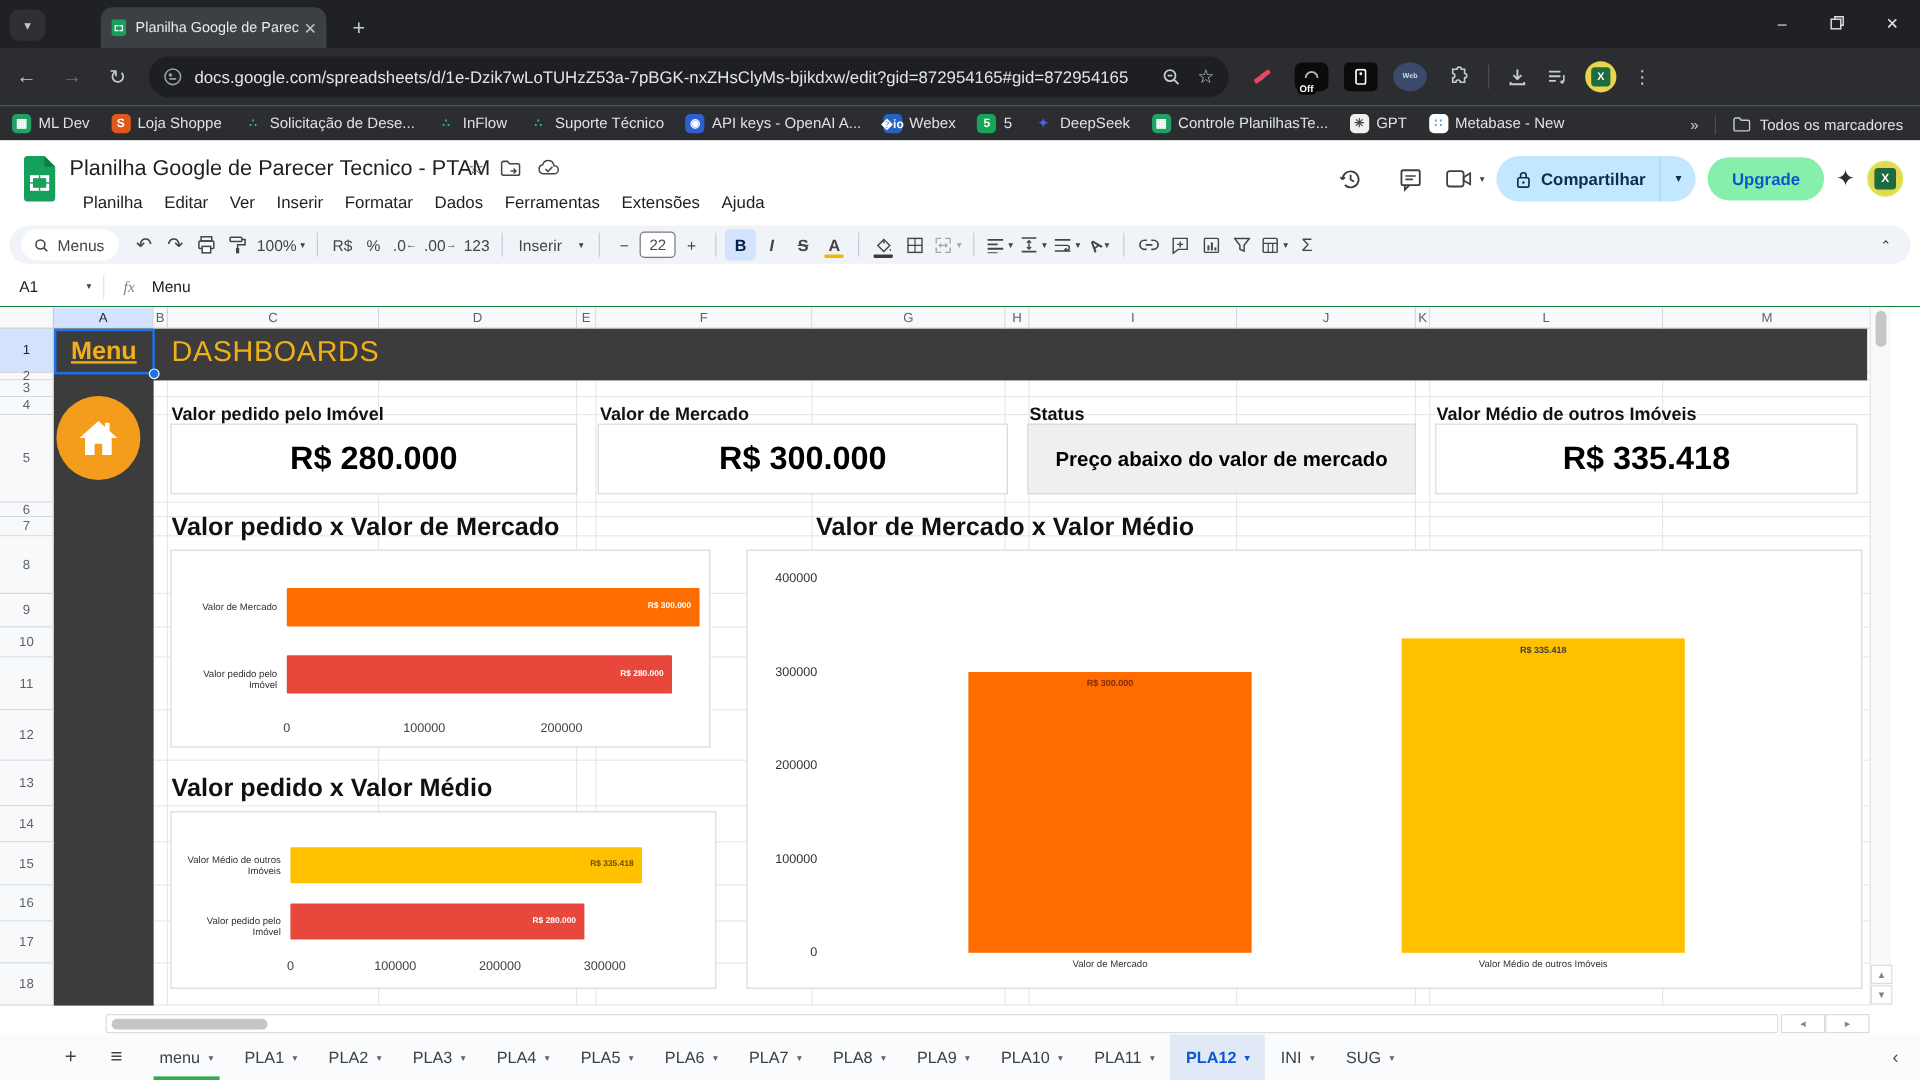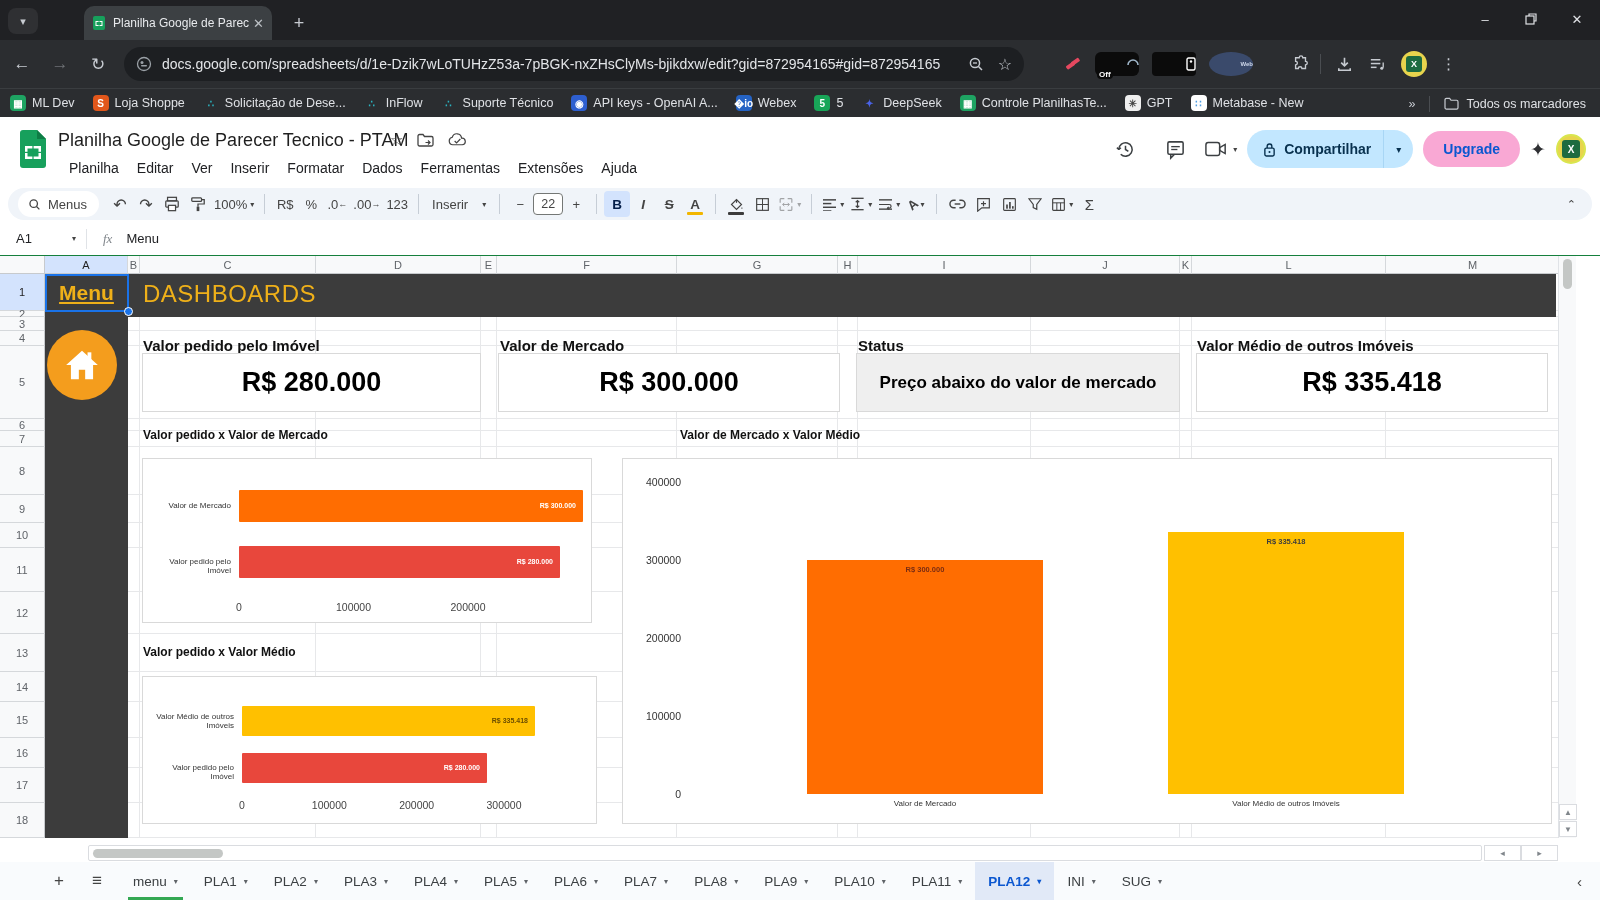--- a/index.html
+++ b/index.html
@@ -19,21 +19,21 @@
 #win-controls{position:absolute;right:0;top:0;height:38px;display:flex;align-items:center}
 #win-controls .wc{width:46px;height:38px;display:flex;align-items:center;justify-content:center;color:#dfe1e5;font-size:13px}
 
 #urlrow{position:absolute;left:0;top:40px;width:1600px;height:48px;background:#2b2d30;display:flex;align-items:center}
 .navic{width:32px;height:32px;display:flex;align-items:center;justify-content:center;color:#c7cbd1;font-size:17px;margin-left:6px}
 #url-pill{height:34px;flex:0 0 900px;width:900px;background:#1d1f22;border-radius:17px;margin-left:10px;display:flex;align-items:center;padding:0 12px;color:#e8eaed}
 #url-pill .tune{color:#9aa0a6;margin-right:10px;font-size:12px}
 #url-text{font-size:14px;white-space:nowrap;overflow:hidden;flex:1;color:#e3e5e8}
 #url-pill .zoomic,#url-pill .staric{color:#c7cbd1;margin-left:14px}
 #ext-area{display:flex;align-items:center;margin-left:14px;gap:13px}
-.extic{width:44px;height:24px;display:flex;align-items:center;justify-content:flex-end;position:relative}
+.extic{width:28px;height:24px;display:flex;align-items:center;justify-content:center;position:relative}
 #ext-vpn{background:#0b0b0b;border-radius:6px}
 #ext-vpn .badge{position:absolute;bottom:-3px;left:2px;background:#0b0b0b;color:#fff;font-size:8px;font-weight:700;border-radius:4px;padding:0 2px}
 #ext-card{background:#0b0b0b;border-radius:4px}
 #ext-web{background:#3a4a6b;border-radius:50%;color:#cfd8ea;font-size:6px;font-weight:700}
 .vsep{width:1px;height:20px;background:#4a4d51;margin:0 10px}
 #chrome-right{display:flex;align-items:center;gap:14px;margin-left:4px}
 #avatar-browser{width:26px;height:26px;border-radius:50%;background:#e8d44d;display:flex;align-items:center;justify-content:center}
 #avatar-browser .xl{width:16px;height:16px;background:#1d6b40;border-radius:3px;color:#fff;font-size:9px;font-weight:700;display:flex;align-items:center;justify-content:center}
 #dots-menu{color:#c7cbd1;font-size:15px;letter-spacing:1px}
 
@@ -51,21 +51,21 @@
 #doc-title{position:absolute;left:58px;top:13px;font-size:18px;color:#1f1f1f}
 #title-icons{position:absolute;left:390px;top:14px;display:flex;gap:14px;color:#444;font-size:15px;align-items:center}
 #gmenus{position:absolute;left:60px;top:40px;display:flex}
 .gmenu-item{font-size:14px;color:#202124;padding:3px 9px;border-radius:6px}
 #gheader-right{position:absolute;right:14px;top:12px;display:flex;align-items:center;gap:10px}
 .hic{width:40px;height:40px;display:flex;align-items:center;justify-content:center;color:#3c4043}
 #cam-group{display:flex;align-items:center;color:#3c4043}
 #share-pill{height:38px;background:#c2e7ff;border-radius:19px;display:flex;align-items:center;overflow:hidden}
 #share-main{display:flex;align-items:center;padding:0 12px 0 16px;height:100%;color:#08314f;font-size:14px;font-weight:600;gap:8px}
 #share-caret{width:30px;height:100%;border-left:1px solid #a8d6f5;display:flex;align-items:center;justify-content:center;color:#08314f;font-size:10px}
-#upgrade-pill{height:36px;background:#f9a8d4;border-radius:18px;display:flex;align-items:center;padding:0 20px;color:#0b57d0;font-size:14px;font-weight:600}
+#upgrade-pill{height:36px;background:#86efac;border-radius:18px;display:flex;align-items:center;padding:0 20px;color:#0b57d0;font-size:14px;font-weight:600}
 #gem{color:#2f3033;font-size:19px}
 #avatar-g{width:30px;height:30px;border-radius:50%;background:#e8d44d;display:flex;align-items:center;justify-content:center;border:2px solid #d9e64e}
 #avatar-g .xl{width:18px;height:18px;background:#1d6b40;border-radius:3px;color:#fff;font-size:10px;font-weight:700;display:flex;align-items:center;justify-content:center}
 
 
 #toolbar{position:absolute;left:8px;top:188px;width:1584px;height:32px;background:#f0f4f9;border-radius:16px;display:flex;align-items:center;padding:0 10px;color:#444}
 .tbtn{height:26px;min-width:26px;display:flex;align-items:center;justify-content:center;border-radius:4px;color:#444;font-size:13px;padding:0 3px}
 .tsep{width:1px;height:20px;background:#c6cdd6;margin:0 7px}
 #menus-pill{height:26px;background:#fff;border-radius:13px;display:flex;align-items:center;padding:0 12px 0 10px;gap:7px;color:#444;font-size:13px}
 .caret{font-size:8px;color:#444;margin-left:3px}
@@ -95,21 +95,21 @@
 #banner{position:absolute;left:45px;top:18px;width:1511px;height:43px;background:#3c3c3c}
 #colA-strip{position:absolute;left:45px;top:18px;width:83px;height:564px;background:#3c3c3c}
 #menu-cell{position:absolute;left:45px;top:18px;width:83px;height:37px;display:flex;align-items:center;justify-content:center;color:#efb019;font-weight:700;font-size:21px;text-decoration:underline}
 #sel-border{position:absolute;left:45px;top:18px;width:84px;height:38px;border:2px solid #1a73e8;pointer-events:none}
 #sel-handle{position:absolute;left:124px;top:51px;width:9px;height:9px;border-radius:50%;background:#1a73e8;border:1.5px solid #fff}
 #dash-title{position:absolute;left:143px;top:24px;color:#efb019;font-weight:400;font-size:24px;letter-spacing:.5px}
 #home-btn{position:absolute;left:47px;top:74px;width:70px;height:70px;border-radius:50%;background:#f49d1d;display:flex;align-items:center;justify-content:center}
 .card-title{position:absolute;font-size:15px;font-weight:700;color:#111;white-space:nowrap}
 .card-box{position:absolute;background:#fff;border:1px solid #d9d9d9;display:flex;align-items:center;justify-content:center;font-weight:700;color:#000}
 .card-box.grey{background:#efefef}
-.chart-title{position:absolute;font-size:12px;font-weight:700;color:#111;white-space:nowrap}
+.chart-title{position:absolute;font-size:21px;font-weight:700;color:#111;white-space:nowrap}
 .chart-box{position:absolute;background:#fff;border:1px solid #d9d9d9}
 .hbar{position:absolute;border-radius:1px}
 .hbar-label{position:absolute;font-size:8px;color:#333;text-align:right;line-height:1.15}
 .hbar-val{position:absolute;font-size:7px;font-weight:700;text-align:right}
 .tick{position:absolute;font-size:10.5px;color:#444;text-align:center;white-space:nowrap}
 .ytick{position:absolute;font-size:10.5px;color:#333;text-align:right;white-space:nowrap}
 .vbar{position:absolute}
 .vbar-val{position:absolute;font-size:7.5px;font-weight:700;text-align:center}
 .vbar-cat{position:absolute;font-size:8px;color:#333;text-align:center;white-space:nowrap}
 #vscroll{position:absolute;right:24px;top:0;width:18px;height:582px;background:#f8f9fa;border-left:1px solid #e0e3e7}

